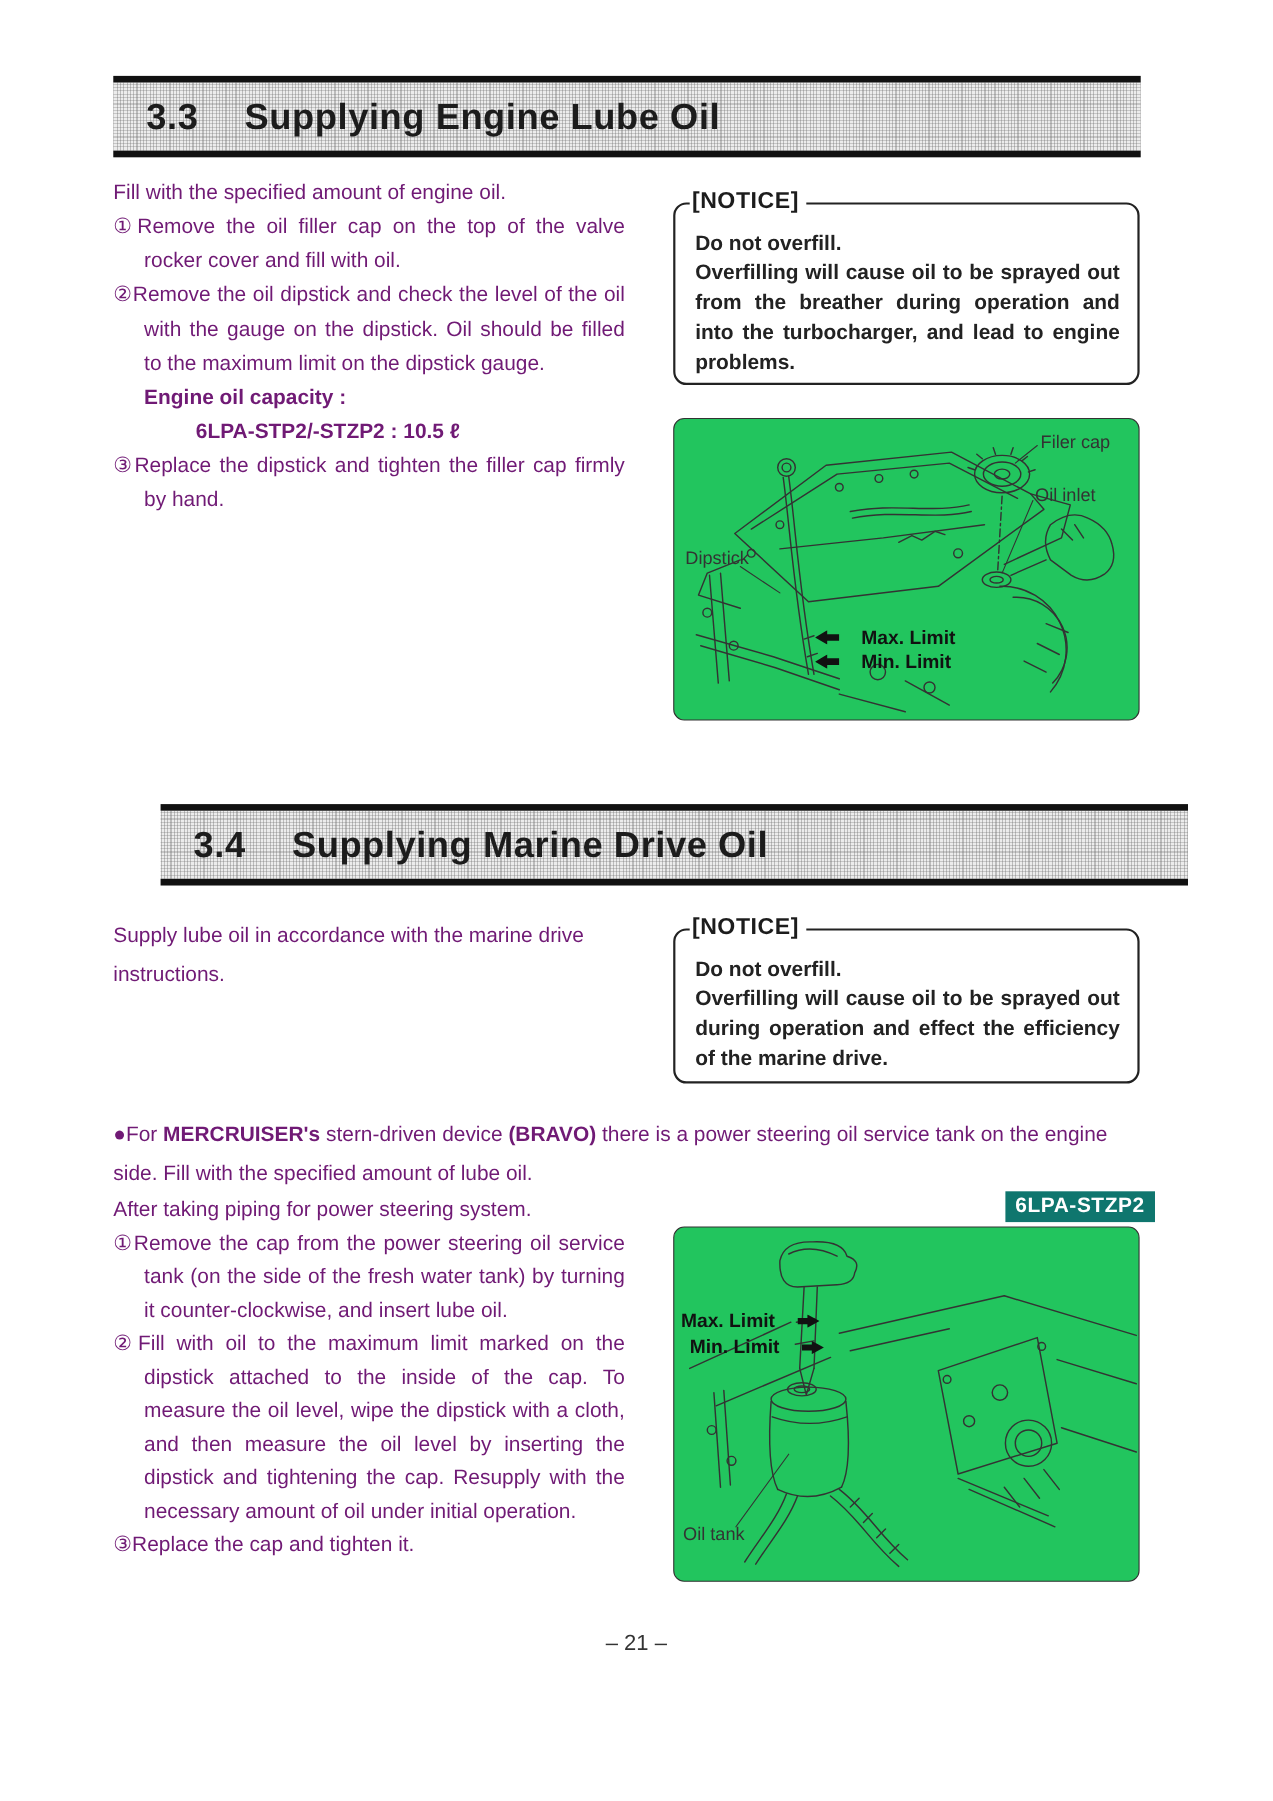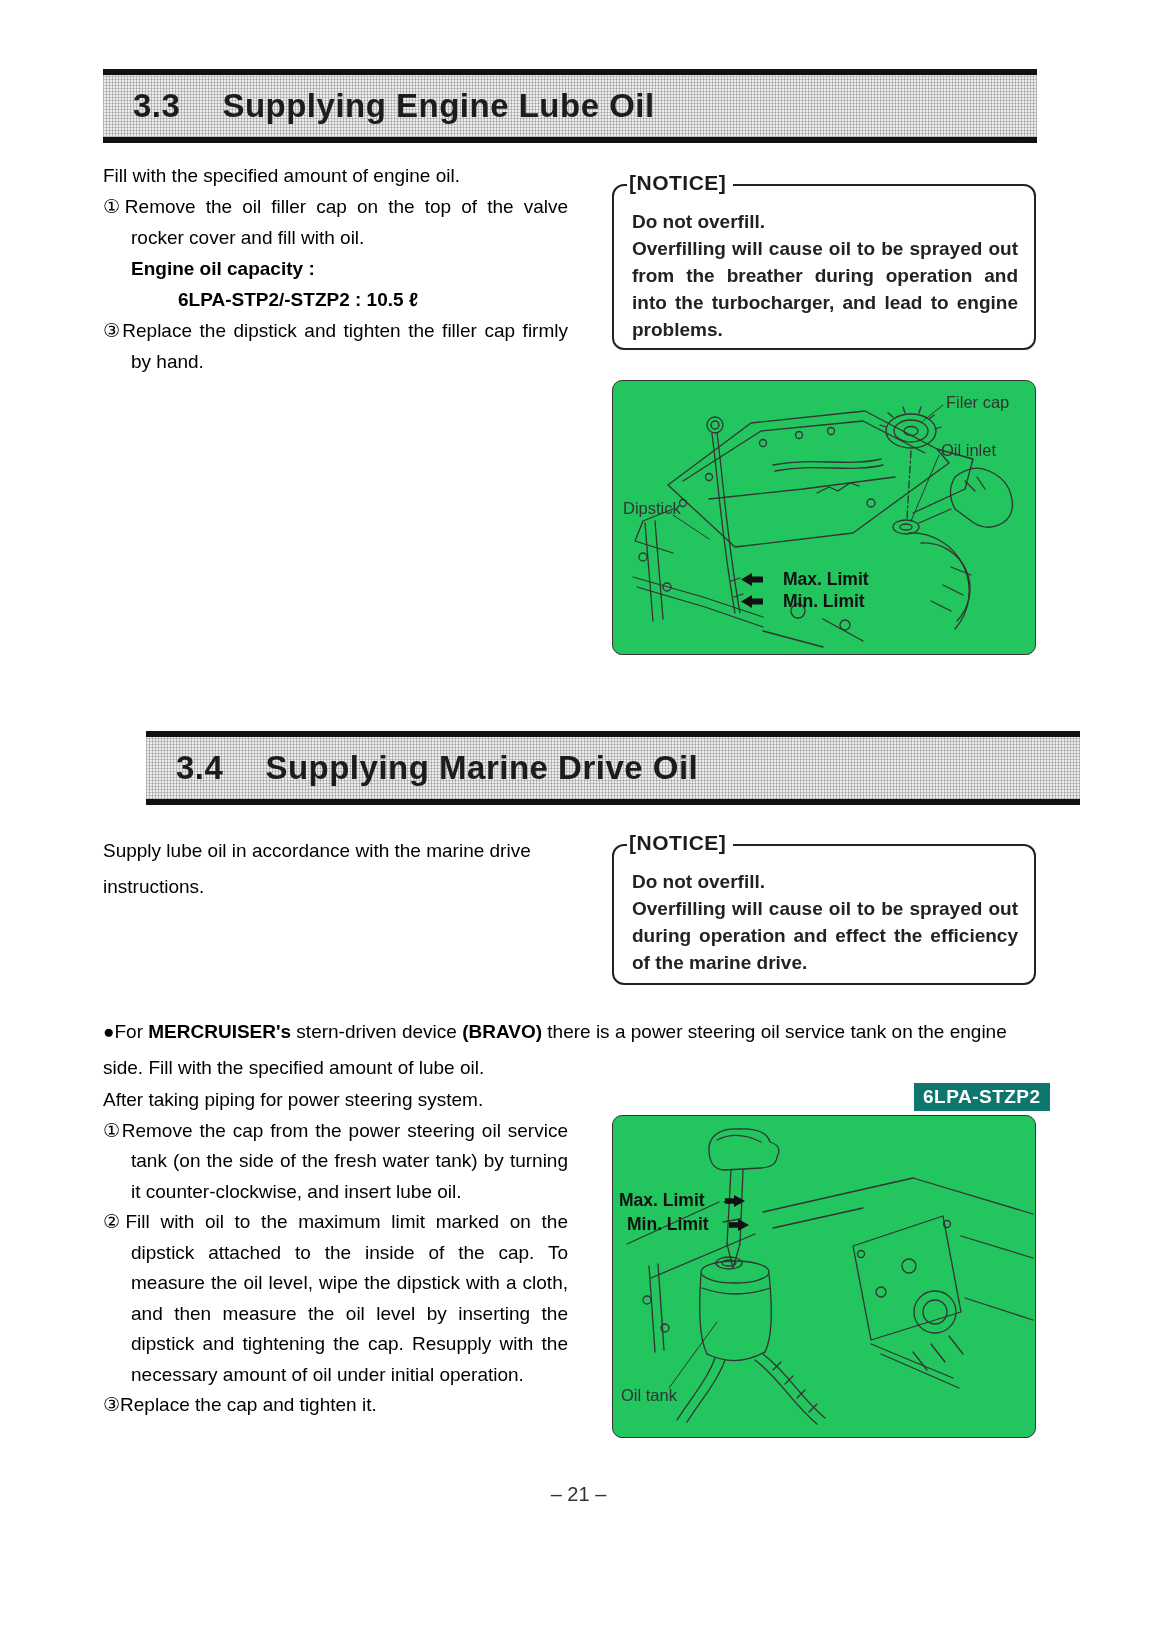--- a/index.html
+++ b/index.html
@@ -14,21 +14,21 @@
     background-color:#ececec;
     background-image:
       repeating-linear-gradient(90deg, rgba(110,110,110,.38) 0 1px, transparent 1px 3px),
       repeating-linear-gradient(0deg, rgba(110,110,110,.30) 0 1px, transparent 1px 3px);
     display:flex;align-items:center;
     font-weight:bold;font-size:33px;color:#1c1c1c;letter-spacing:.5px;
   }
   .secbar .num{margin-left:30px;}
   .secbar .ttl{margin-left:42px;}
   
-  .coltext{position:absolute;left:103px;width:465px;font-size:19px;line-height:31px;color:#000000;}
+  .coltext{position:absolute;left:103px;width:465px;font-size:19px;line-height:31px;color:#701a75;}
   .coltext p{margin:0;}
   .step{text-align:justify;padding-left:28px;text-indent:-28px;}
   .bold{font-weight:bold;}
   .cap-label{font-weight:bold;padding-left:28px;}
   .cap-value{font-weight:bold;padding-left:75px;}
   .wide{width:940px;line-height:36px;}
   
   .notice{
     position:absolute;left:612px;width:424px;box-sizing:border-box;
     border:2px solid #222;border-radius:12px;background:#fff;
@@ -64,20 +64,21 @@
 <div id="page">
 
   <div class="secbar" style="top:69px;">
     <span class="num">3.3</span>
     <span class="ttl">Supplying Engine Lube Oil</span>
   </div>
 
   <div class="coltext" style="top:160px;">
     <p>Fill with the specified amount of engine oil.</p>
     <p class="step"><span>①</span><span>Remove the oil filler cap on the top of the valve rocker cover and fill with oil.</span></p>
+    <p class="step"><span>②</span><span>Remove the oil dipstick and check the level of the oil with the gauge on the dipstick. Oil should be filled to the maximum limit on the dipstick gauge.</span></p>
     <p class="cap-label">Engine oil capacity :</p>
     <p class="cap-value">6LPA-STP2/-STZP2 : 10.5 ℓ</p>
     <p class="step"><span>③</span><span>Replace the dipstick and tighten the filler cap firmly by hand.</span></p>
   </div>
 
   <div class="notice" style="top:184px;height:166px;">
     <span class="nlabel">[NOTICE]</span>
     <div class="nbody">
       <div>Do not overfill.</div>
       <div>Overfilling will cause oil to be sprayed out from the breather during operation and into the turbocharger, and lead to engine problems.</div>

